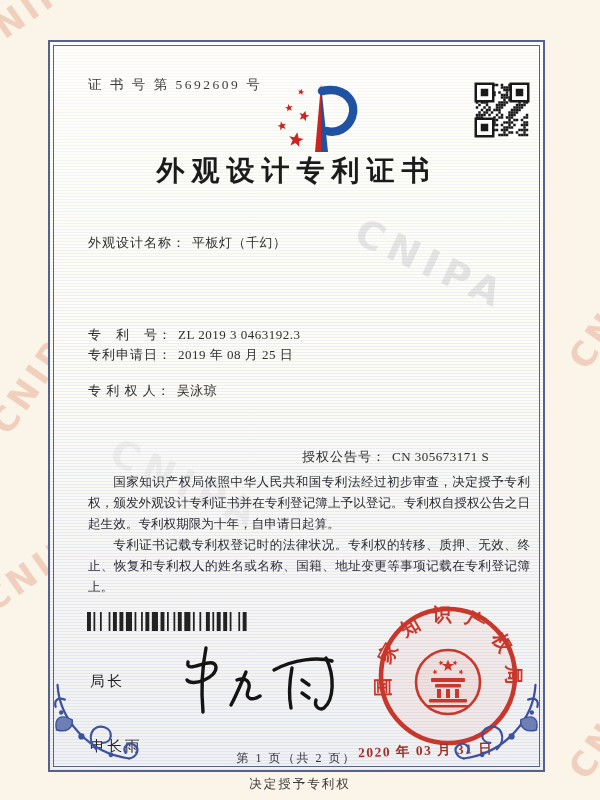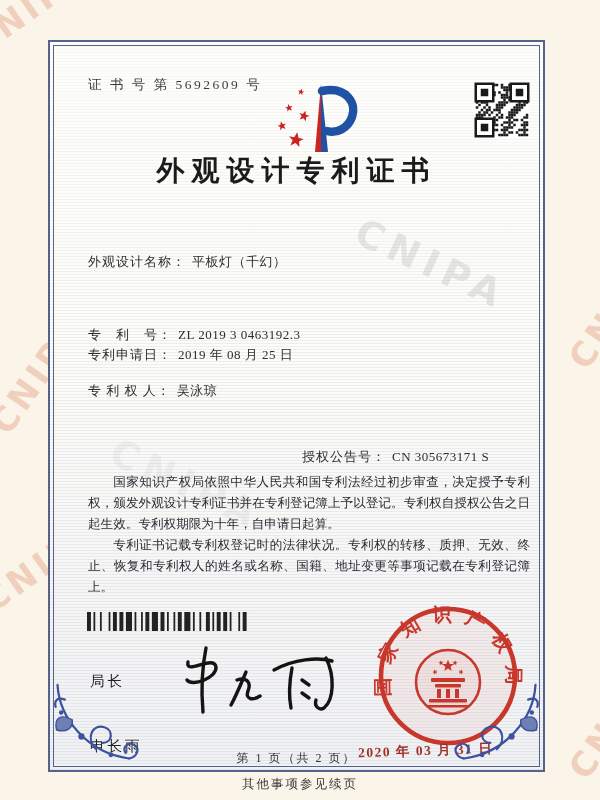--- a/index.html
+++ b/index.html
@@ -253,21 +253,21 @@
         <rect x="6.75" y="6.75" width="7.5" height="7.5" fill="#1a1a1a"></rect>
         <rect x="36.75" y="1.75" width="17.5" height="17.5" fill="none" stroke="#1a1a1a" stroke-width="2.5"></rect>
         <rect x="41.75" y="6.75" width="7.5" height="7.5" fill="#1a1a1a"></rect>
         <rect x="1.75" y="36.75" width="17.5" height="17.5" fill="none" stroke="#1a1a1a" stroke-width="2.5"></rect>
         <rect x="6.75" y="41.75" width="7.5" height="7.5" fill="#1a1a1a"></rect>
       </svg>
   </div>
 
   <div class="title">外观设计专利证书</div>
 
-  <div class="field" style="top:211px;">
+  <div class="field" style="top:192px;">
     <span class="flabel">外观设计名称：</span><span class="fvalue">平板灯（千幻）</span>
   </div>
   <div class="field" style="top:284px;text-align:right;">
     <span class="flabel">专　利　号：</span><span class="fvalue">ZL 2019 3 0463192.3</span>
   </div>
   <div class="field" style="top:304px;">
     <span class="flabel">专利申请日：</span><span class="fvalue">2019 年 08 月 25 日</span>
   </div>
   <div class="field" style="top:340px;">
     <span class="flabel">专 利 权 人：</span><span class="fvalue">吴泳琼</span>
@@ -375,13 +375,13 @@
       <path d="M52,84 c12,-12 4,-28 -9,-24 c-10,3 -9,17 2,17"></path>
       <path d="M78,52 c13,-7 20,-2 17,11 c-11,3 -18,-2 -17,-11 z" fill="#6d7fb5" stroke-width="1.6"></path>
       <path d="M86,30 c8,-3 12,1 10,8"></path>
       <circle cx="68" cy="70" r="3.4" fill="#3d529e" stroke="none"></circle>
       <circle cx="36" cy="90" r="2.6" fill="#3d529e" stroke="none"></circle>
       <circle cx="90" cy="44" r="2.4" fill="#3d529e" stroke="none"></circle>
     </svg>
   </div>
 </div>
 
-<div class="cont-note">其他事项参见续页</div>
+<div class="cont-note">决定授予专利权</div>
 
 </body></html>

